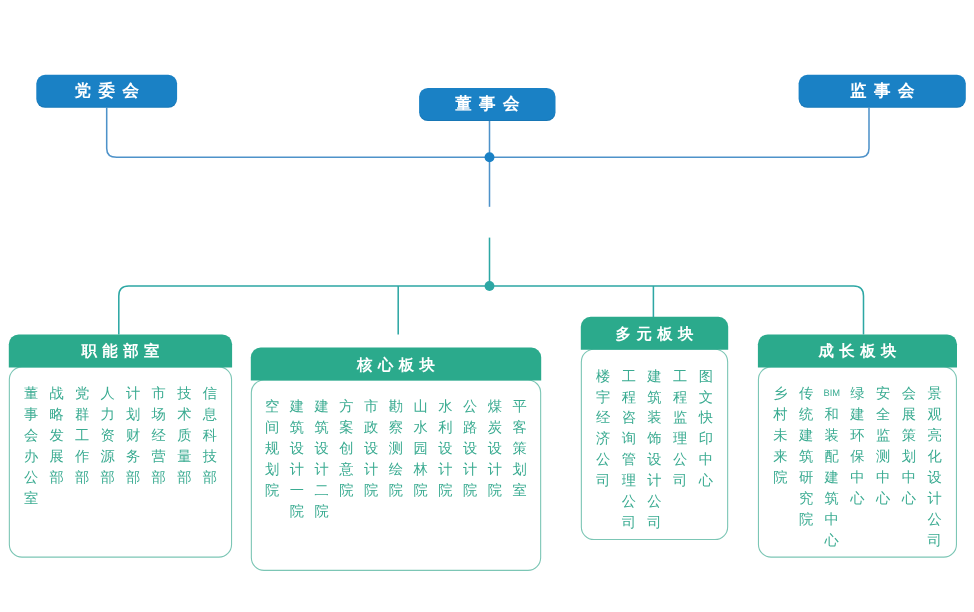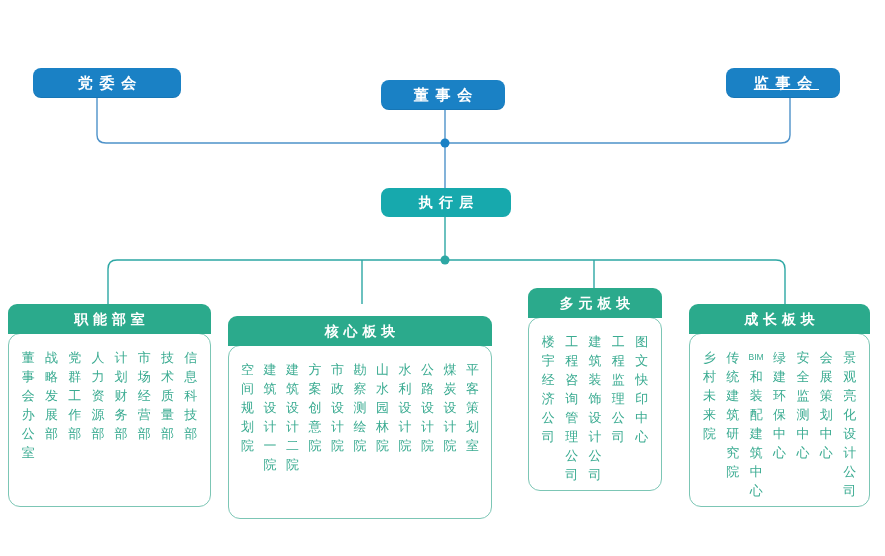--- a/index.html
+++ b/index.html
@@ -47,25 +47,24 @@
     <path d="M445,98 L445,188" stroke="#4e92c9" stroke-width="1.4"></path>
     <circle cx="445" cy="143" r="4.5" fill="#1a81c5"></circle>
 
     <path d="M445,216 L445,260" stroke="#2da7a4" stroke-width="1.4"></path>
     <path d="M108,304 L108,269 Q108,260 117,260 L776,260 Q785,260 785,269 L785,304" stroke="#2da7a4" stroke-width="1.4"></path>
     <path d="M362,260 L362,304" stroke="#2da7a4" stroke-width="1.4"></path>
     <path d="M594,260 L594,304" stroke="#2da7a4" stroke-width="1.4"></path>
     <circle cx="445" cy="260" r="4.5" fill="#2da7a4"></circle>
   </svg>
 
-  <div class="node blue" style="left:33px;top:68px;width:148px;">党委会</div>
+  <div class="node blue" style="left:33px;top:68px;width:128px;">党委会</div>
   <div class="node blue" style="left:381px;top:80px;width:124px;">董事会</div>
-  <div class="node blue" style="left:726px;top:68px;width:114px;text-decoration:underline;">监事会</div>
-
-  <div class="node teal" style="left:381px;top:188px;width:130px;height:29px;line-height:29px;font-size:14px;">执行层</div>
+  <div class="node blue" style="left:726px;top:68px;width:152px;">监事会</div>
+
 
   <div class="panel" style="left:8px;top:304px;width:203px;height:203px;">
     <div class="panel-header">职能部室</div>
     <div class="panel-body">
         <div class="vcol">
           <div class="vchar">董</div>
           <div class="vchar">事</div>
           <div class="vchar">会</div>
           <div class="vchar">办</div>
           <div class="vchar">公</div>

